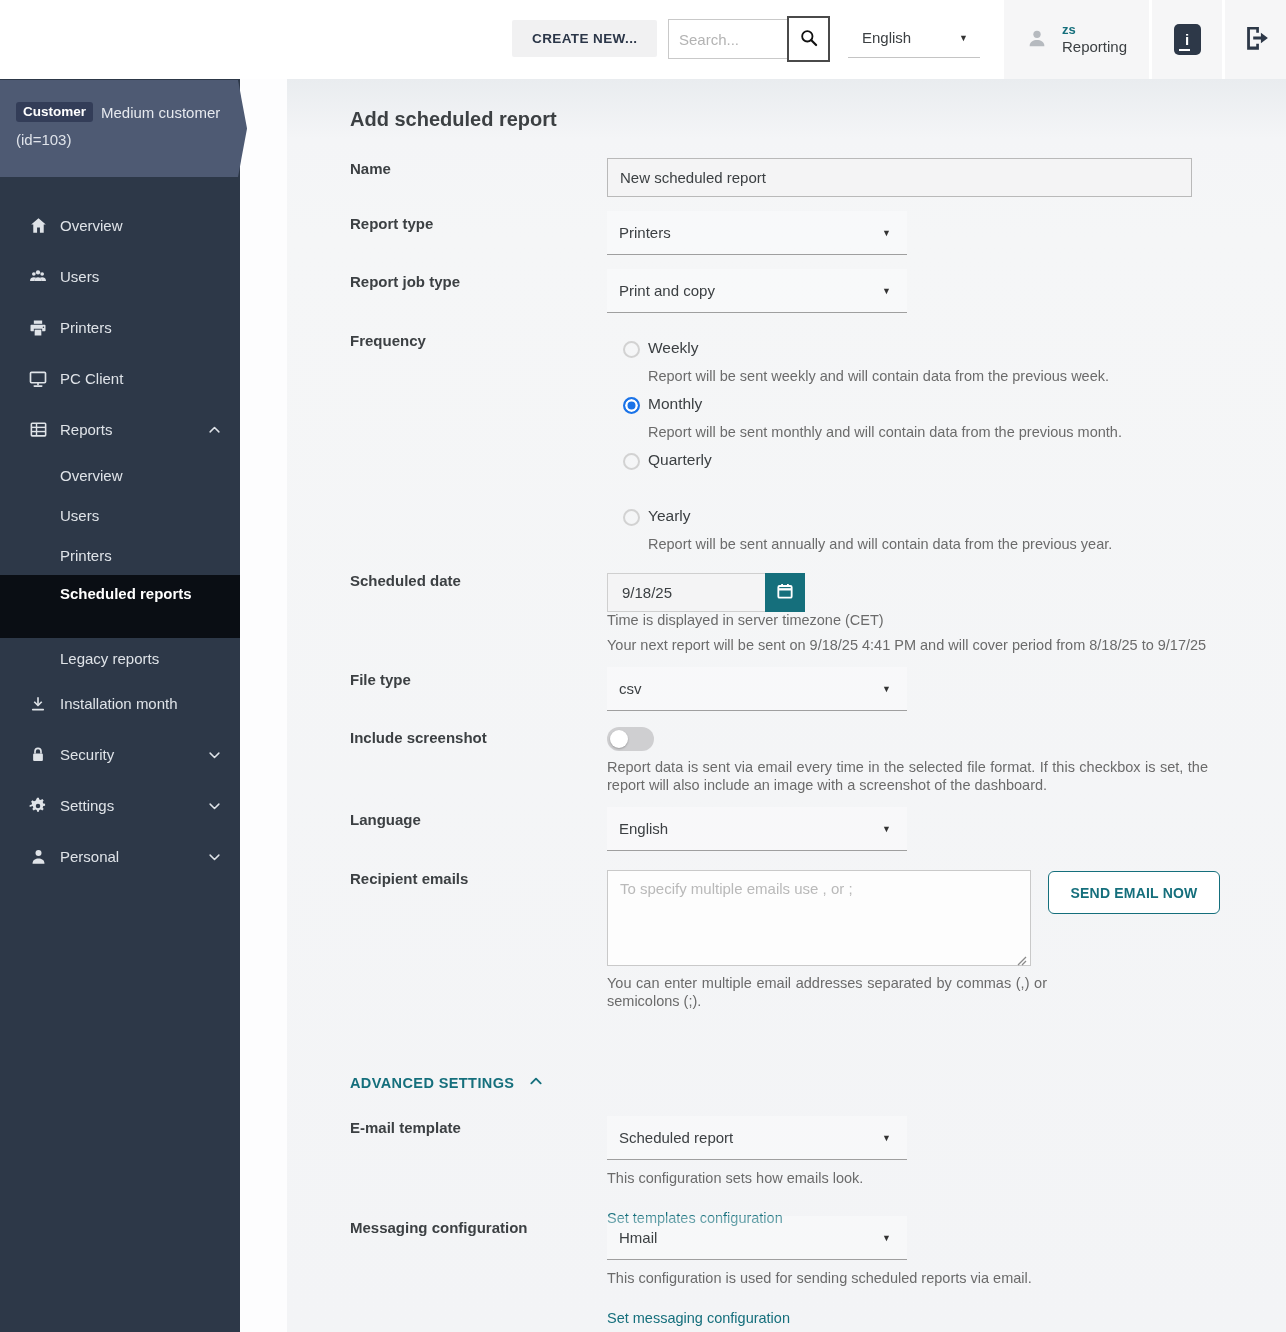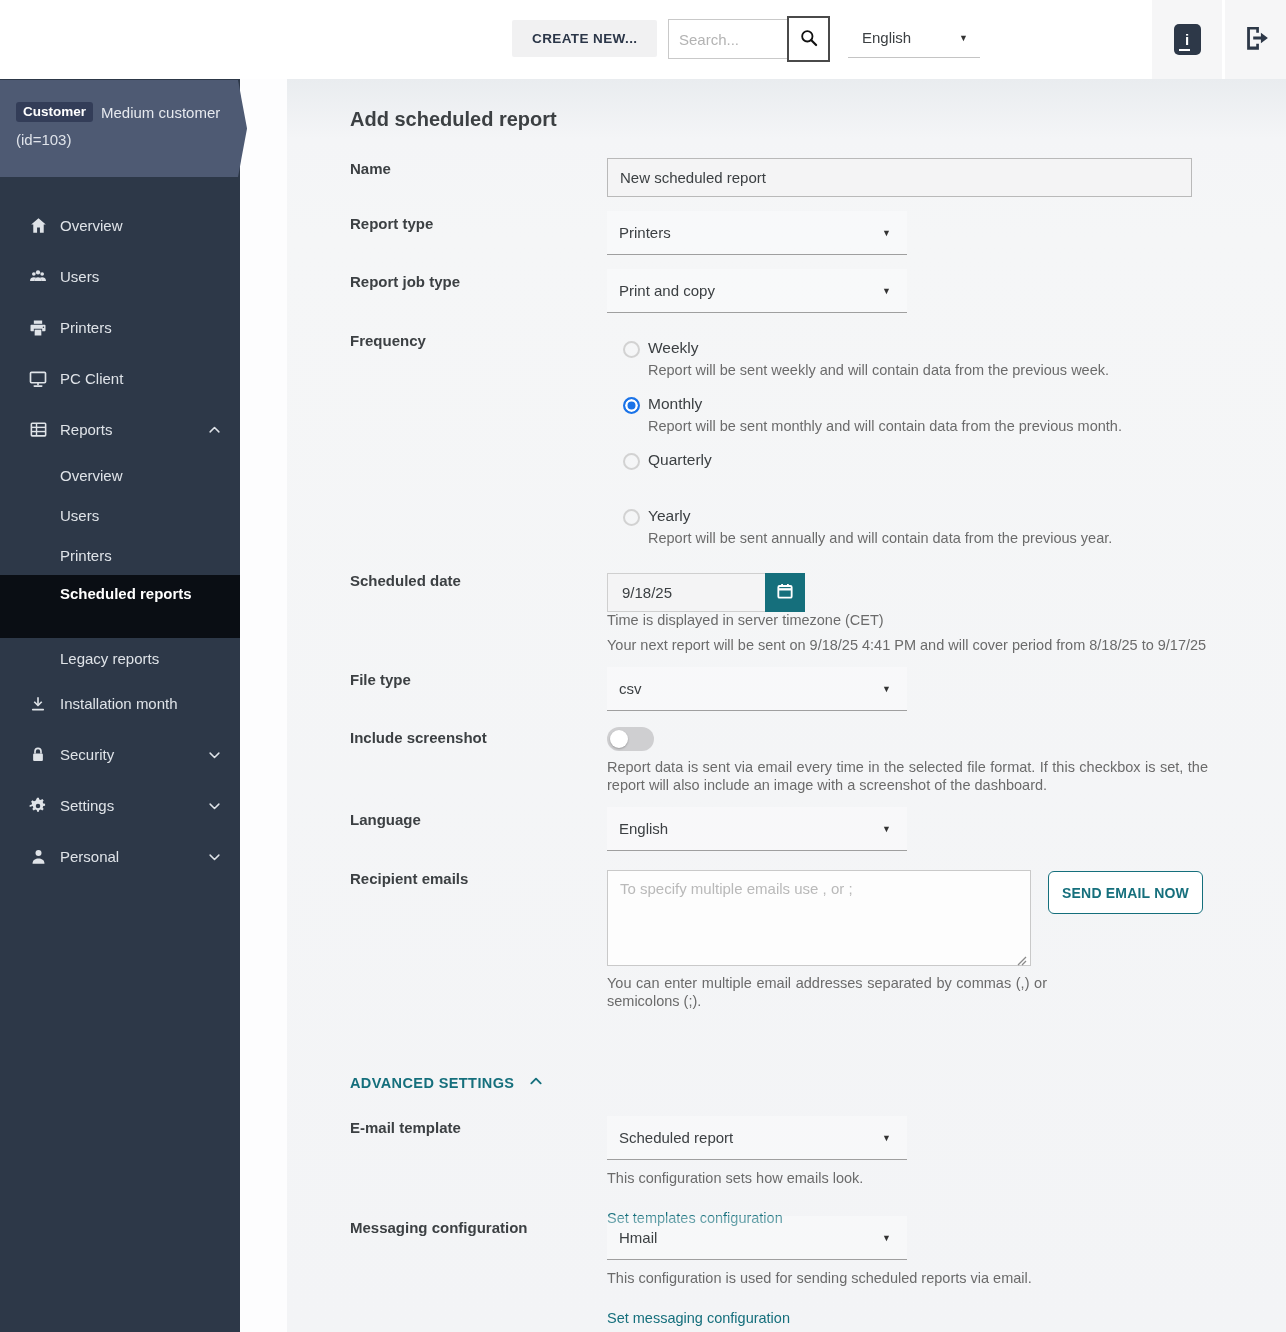--- a/index.html
+++ b/index.html
@@ -104,21 +104,21 @@
     position:absolute; width:300px; height:44px; border-bottom:1px solid #9f9f9f;
     display:flex; align-items:center; padding:0 12px; cursor:pointer;
     background:rgba(255,255,255,.35);
   }
   .mselect .val { font-size:15px; color:#3c4043; }
   .mselect .caret-glyph { position:absolute; right:16px; }
 
   .radio { position:absolute; width:17px; height:17px; border-radius:50%; border:2px solid #d2d2d2; background:transparent; cursor:pointer; }
   .radio.sel { border-color:#1a73e8; background:#1a73e8; box-shadow: inset 0 0 0 2.5px #fff; }
   .ropt-label { position:absolute; font-size:15.5px; color:#3c4043; cursor:pointer; }
-  .ropt-desc { position:absolute; font-size:14.5px; color:#6b6b6b; }
+  .ropt-desc { position:absolute; font-size:14.5px; color:#6b6b6b;margin-top:6px; }
 
   .dt-wrap { position:absolute; display:flex; }
   .dt-input {
     width:158px; height:39px; background:#f4f4f5; border:1px solid #cfcfcf; border-right:none;
     padding:0 14px; font-family:inherit; font-size:15px; color:#3c4043; outline:none;
   }
   .dt-btn {
     width:40px; height:39px; background:#156f7c; border:none; cursor:pointer;
     display:flex; align-items:center; justify-content:center;
   }
@@ -132,21 +132,21 @@
   .para { position:absolute; font-size:14.5px; color:#6b6b6b; text-align:justify; line-height:1.22; }
 
   .emails-area {
     position:absolute; left:320px; top:791px; width:424px; height:96px;
     border:1px solid #c9c9c9; background:#fdfdfd; padding:9px 12px;
     font-family:inherit; font-size:15px; color:#3c4043; resize:none; outline:none;
   }
   .emails-area::placeholder { color:#b9b9b9; }
   .resize-grip { position:absolute; left:729px; top:873px; width:11px; height:11px; pointer-events:none; }
   .btn-send {
-    position:absolute; left:761px; top:792px; width:155px; height:43px;
+    position:absolute; left:761px; top:792px; width:172px; height:43px;
     background:#fff; border:1.5px solid #156f7c; border-radius:6px;
     color:#156f7c; font-family:inherit; font-size:14px; font-weight:700; letter-spacing:.2px; cursor:pointer;
   }
   .adv-toggle { position:absolute; left:63px; top:994px; display:flex; align-items:center; gap:14px; cursor:pointer; }
   .adv-toggle .atxt { font-size:14.5px; font-weight:600; letter-spacing:.4px; color:#156f7c; }
   .tlink { position:absolute; font-size:14.5px; color:#156f7c; cursor:pointer;margin-top:22px; }
 </style>
 </head>
 <body>
 
@@ -165,20 +165,32 @@
             </svg>
         </span>
       </button>
     </div>
 
     <div class="lang-select">
       <span class="val">English</span>
       <span class="caret-glyph">▼</span>
     </div>
 
+    <div class="hdr-block hdr-user">
+      <span class="uicon">
+        <svg width="22" height="22" viewBox="0 0 24 24">
+            <circle cx="12" cy="8" r="4" fill="#b6babf"></circle>
+            <path d="M4 20.5c0-4.2 4-6.2 8-6.2s8 2 8 6.2v.5H4z" fill="#b6babf"></path>
+          </svg>
+      </span>
+      <span class="utxt">
+        <span class="u-initials">zs</span>
+        <span class="u-name">Reporting</span>
+      </span>
+    </div>
 
     <div class="hdr-block hdr-info">
       <span class="book-icon">i</span>
     </div>
 
     <div class="hdr-block hdr-logout">
       <span>
         <svg width="28" height="28" viewBox="0 0 24 24" fill="#2d3848">
             <path d="M14.5 2.5v5h-2.3V4.8H6.8v14.4h5.4V17h2.3v5H4.4V2.5h10.1z"></path>
             <path d="M16.2 7.6l6 4.4-6 4.4v-3.2h-6.6v-2.4h6.6V7.6z"></path>

